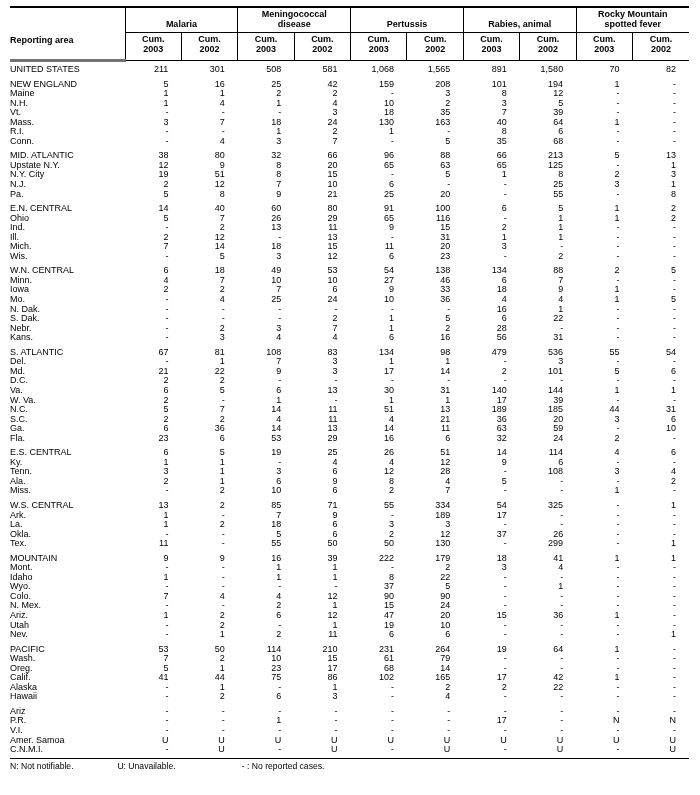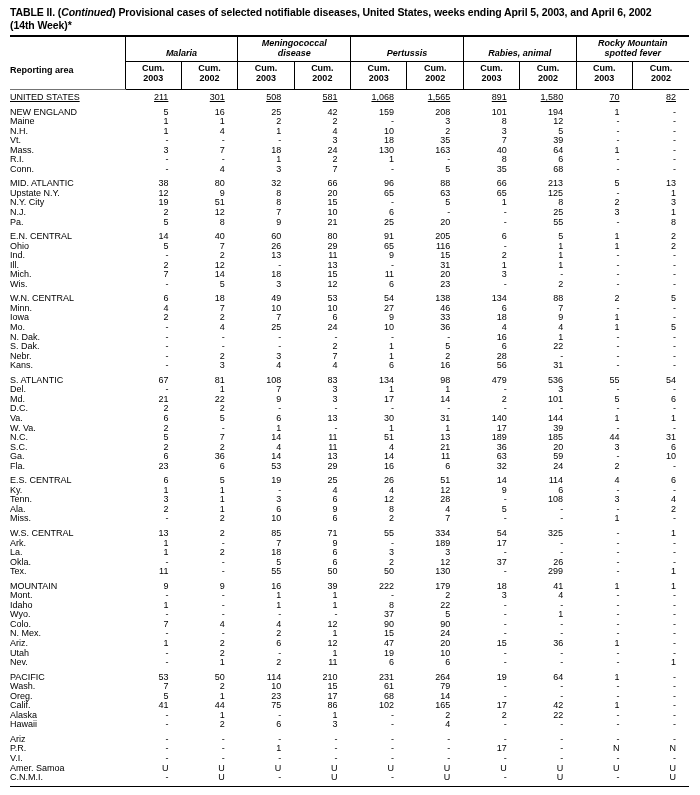--- a/index.html
+++ b/index.html
@@ -32,52 +32,48 @@
 
   thead th {
     font-size: 9px;
     font-weight: bold;
     line-height: 9.5px;
     padding: 2px 0 2px 0;
     white-space: pre-line;
     text-align: center;
     vertical-align: bottom;
   }
-  th.group  { border-bottom: 1px solid #000; border-left: 1px solid #000; padding-bottom: 3px; font-style: italic; }
+  th.group  { border-bottom: 1px solid #000; border-left: 1px solid #000; padding-bottom: 3px; }
   th.cum    { border-left: 1px solid #000; border-bottom: 1px solid #000; padding-bottom: 6px; }
-  th.area   { text-align: left; vertical-align: bottom; border-bottom: 1px solid #737373; padding-bottom: 14px; }
+  th.area   { text-align: left; vertical-align: bottom; border-bottom: 3px solid #737373; padding-bottom: 14px; }
 
   tbody td {
     font-size: 9px;
     line-height: 9.55px;
     padding: 0;
     white-space: nowrap;
     overflow: hidden;
   }
   td.area { text-align: left; }
   td.val  { text-align: right; padding-right: 13px; }
   tr.sect-gap td { padding-top: 5px; }
-  tr.first-data td { padding-top: 3px; text-decoration: underline; }
+  tr.first-data td { padding-top: 3px; }
 
   .endline { width: 679px; border-top: 1.6px solid #000; margin-top: 3px; }
 
   .footnotes { font-size: 8.6px; line-height: 10.5px; margin-top: 2px; }
   .fn-row span { display: inline-block; }
   .fn-1 { width: 105px; }
   .fn-2 { width: 122px; }
 </style>
 </head>
 <body>
 
 <div class="page">
 
-  <div class="title">
-    <span><span>TABLE II. (</span><span class="it">Continued</span><span>) Provisional cases of selected notifiable diseases, United States, weeks ending April 5, 2003, and April 6, 2002</span></span><br>
-    <span>(14th Week)*</span>
-  </div>
 
   <table class="report" id="report-table">
       <colgroup>
         <col class="c-area">
         <col class="c-num">
         <col class="c-num">
         <col class="c-num">
         <col class="c-num">
         <col class="c-num">
         <col class="c-num">
@@ -296,21 +292,21 @@
         </tr>
       </tbody>
       <tbody>
         <tr class="sect-gap">
           <td class="area">E.N. CENTRAL</td>
           <td class="val">14</td>
           <td class="val">40</td>
           <td class="val">60</td>
           <td class="val">80</td>
           <td class="val">91</td>
-          <td class="val">205</td>
+          <td class="val">100</td>
           <td class="val">6</td>
           <td class="val">5</td>
           <td class="val">1</td>
           <td class="val">2</td>
         </tr>
         <tr>
           <td class="area">Ohio</td>
           <td class="val">5</td>
           <td class="val">7</td>
           <td class="val">26</td>
@@ -1010,14 +1006,22 @@
           <td class="val">-</td>
           <td class="val">U</td>
           <td class="val">-</td>
           <td class="val">U</td>
         </tr>
       </tbody>
     </table>
 
   <div class="endline"></div>
 
+  <div class="footnotes">
+    <div class="fn-row">
+      <span class="fn-1">N: Not notifiable.</span>
+      <span class="fn-2">U: Unavailable.</span>
+      <span class="fn-3">- : No reported cases.</span>
+    </div>
+
+  </div>
 
 </div>
 
 </body></html>

